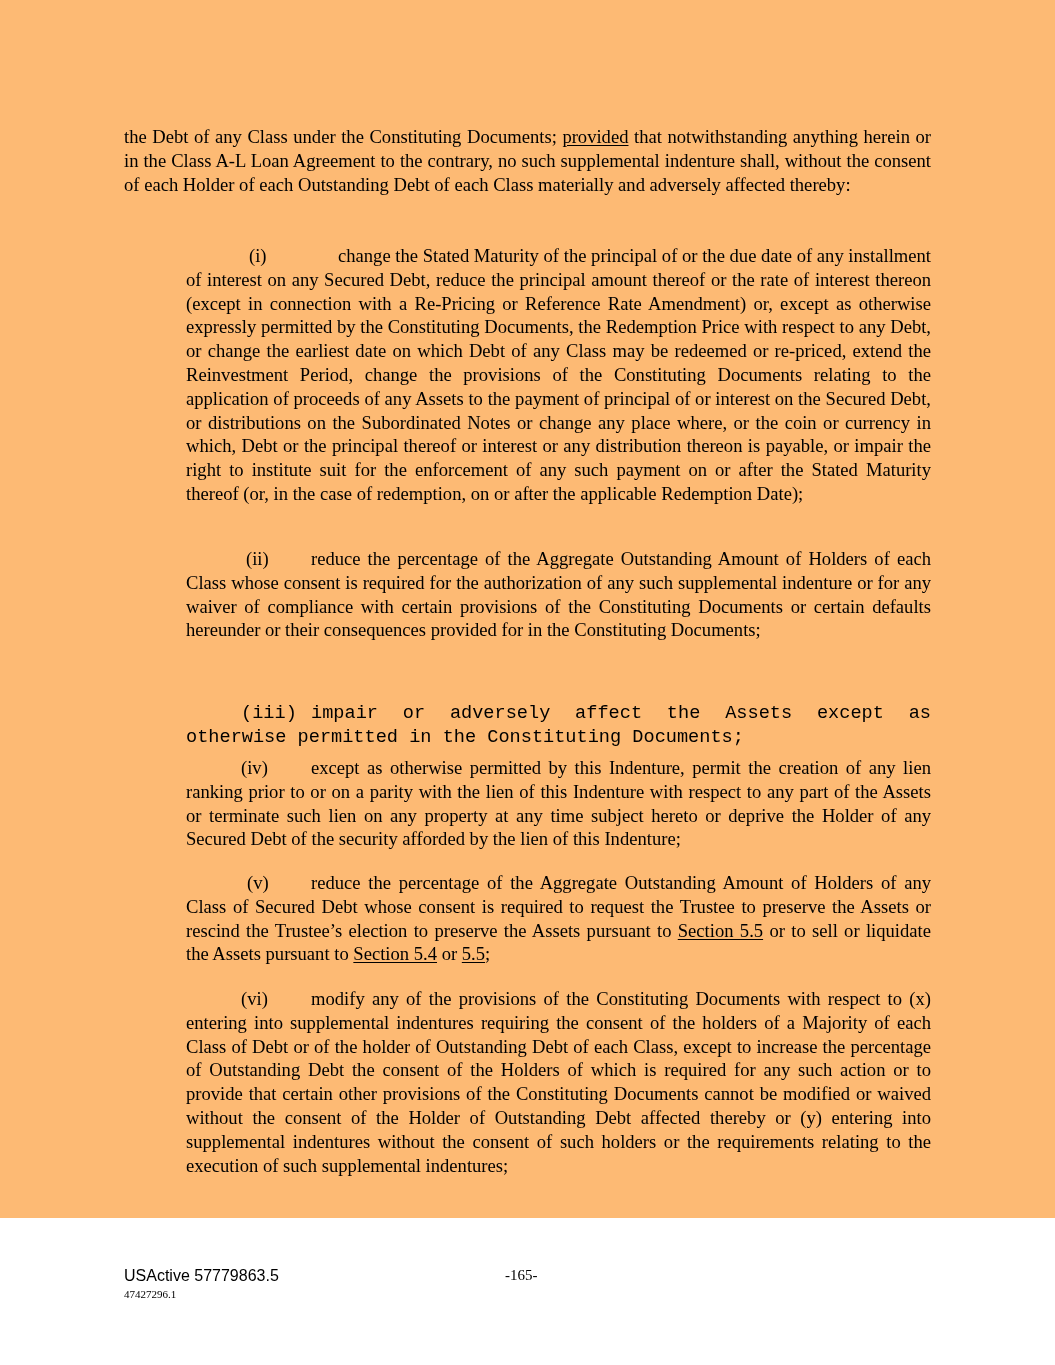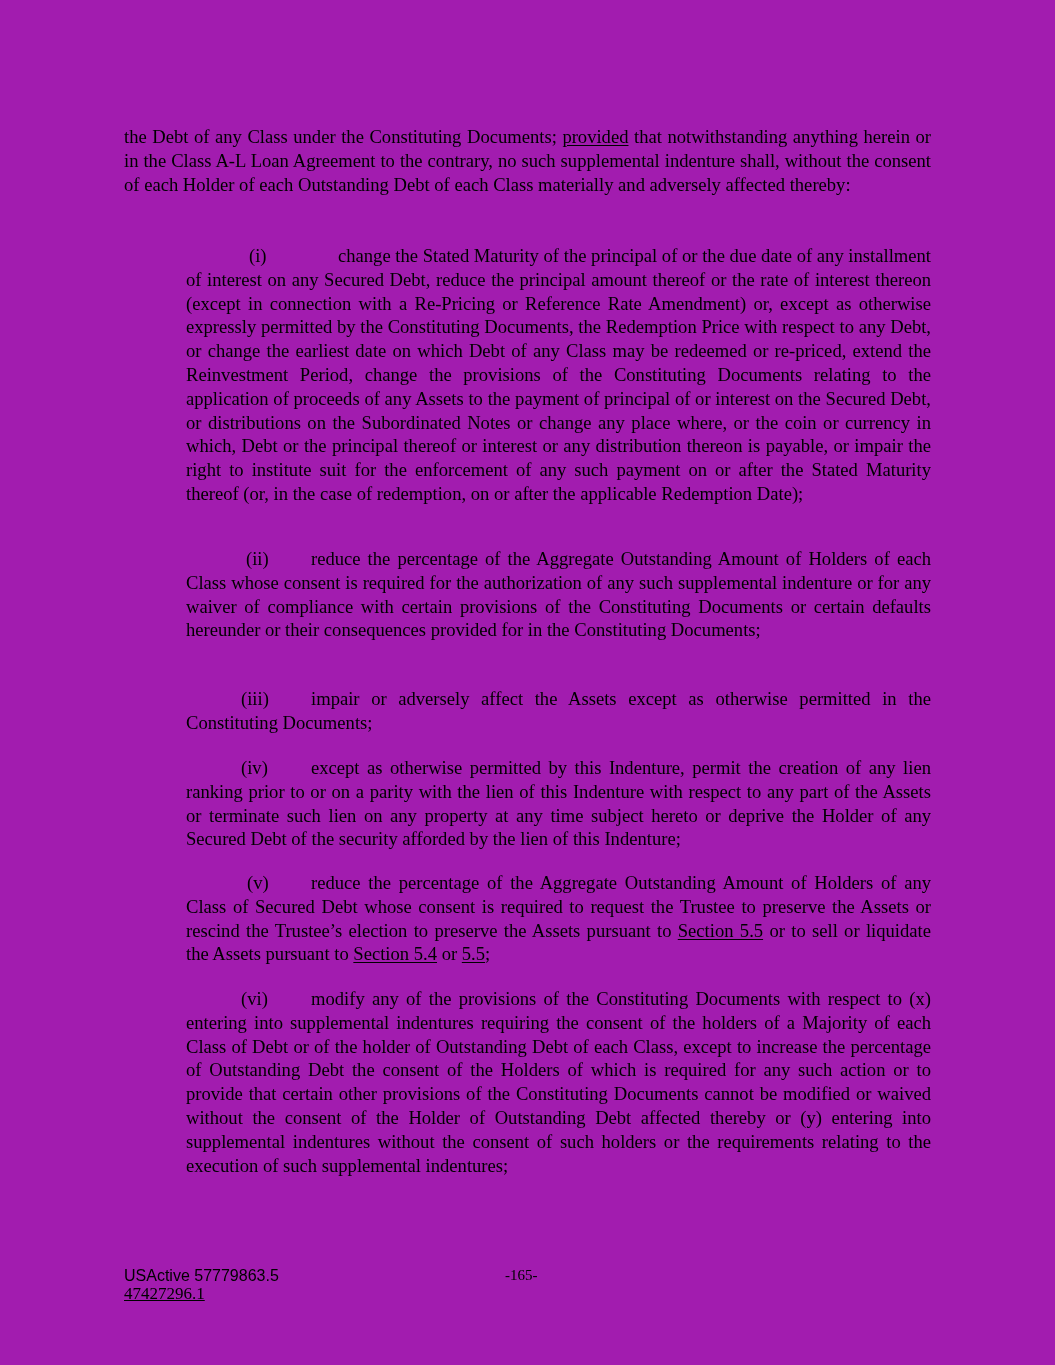--- a/index.html
+++ b/index.html
@@ -1,54 +1,54 @@
 <!DOCTYPE html>
 <html><head>
   <meta charset="utf-8">
   <style>
     html, body { margin: 0; padding: 0; background: #ffffff; }
     body { width: 1055px; height: 1365px; position: relative; overflow: hidden; }
     .page {
-      position: absolute; left: 0; top: 0; width: 1055px; height: 1365px;
-      background: #a21caf; color: #000000;
+      position: absolute; left: 0; top: 0; width: 1055px; height: 1218px;
+      background: #fdba74; color: #000000;
       font-family: "Liberation Serif", serif; font-size: 18.6px; line-height: 23.8px;
     }
     .para {
       position: absolute; text-align: justify; margin: 0;
       text-align-last: left;
     }
     .lead { left: 124px; top: 125px; width: 807px; }
     .item { left: 186px; width: 745px; }
     .num { display: inline-block; }
     .u { text-decoration: underline; text-underline-offset: 2px; }
     .footer-id {
       position: absolute; left: 124px; top: 1268px;
       font-family: "Liberation Sans", sans-serif; font-size: 16px; line-height: 15px;
     }
     .footer-id2 {
       position: absolute; left: 124px; top: 1287px;
-      font-family: "Liberation Serif", serif; font-size: 17px; line-height: 14px; text-decoration: underline;
+      font-family: "Liberation Serif", serif; font-size: 11px; line-height: 14px;
     }
     .page-num {
       position: absolute; left: 505px; top: 1264px;
       font-family: "Liberation Serif", serif; font-size: 15px; line-height: 22px;
     }
   </style>
 </head>
 <body>
 
 <div class="page">
 
   <p class="para lead"><span>the Debt of any Class under the Constituting Documents; </span><span class="u">provided</span><span> that notwithstanding anything herein or in the Class A-L Loan Agreement to the contrary, no such supplemental indenture shall, without the consent of each Holder of each Outstanding Debt of each Class materially and adversely affected thereby:</span></p>
 
   <p class="para item" style="top:244px;"><span class="num" style="margin-left:63px;width:89px;">(i)</span><span>change the Stated Maturity of the principal of or the due date of any installment of interest on any Secured Debt, reduce the principal amount thereof or the rate of interest thereon (except in connection with a Re-Pricing or Reference Rate Amendment) or, except as otherwise expressly permitted by the Constituting Documents, the Redemption Price with respect to any Debt, or change the earliest date on which Debt of any Class may be redeemed or re-priced, extend the Reinvestment Period, change the provisions of the Constituting Documents relating to the application of proceeds of any Assets to the payment of principal of or interest on the Secured Debt, or distributions on the Subordinated Notes or change any place where, or the coin or currency in which, Debt or the principal thereof or interest or any distribution thereon is payable, or impair the right to institute suit for the enforcement of any such payment on or after the Stated Maturity thereof (or, in the case of redemption, on or after the applicable Redemption Date);</span></p>
 
   <p class="para item" style="top:547px;"><span class="num" style="margin-left:60px;width:65px;">(ii)</span><span>reduce the percentage of the Aggregate Outstanding Amount of Holders of each Class whose consent is required for the authorization of any such supplemental indenture or for any waiver of compliance with certain provisions of the Constituting Documents or certain defaults hereunder or their consequences provided for in the Constituting Documents;</span></p>
 
-  <p class="para item" style="top:687px;"><span class="num" style="margin-left:55px;width:70px;">(iii)</span><span>impair or adversely affect the Assets except as otherwise permitted in the Constituting Documents;</span></p>
+  <p class="para item" style="top:702px;font-family:Liberation Mono, monospace;"><span class="num" style="margin-left:55px;width:70px;">(iii)</span><span>impair or adversely affect the Assets except as otherwise permitted in the Constituting Documents;</span></p>
 
   <p class="para item" style="top:756px;"><span class="num" style="margin-left:55px;width:70px;">(iv)</span><span>except as otherwise permitted by this Indenture, permit the creation of any lien ranking prior to or on a parity with the lien of this Indenture with respect to any part of the Assets or terminate such lien on any property at any time subject hereto or deprive the Holder of any Secured Debt of the security afforded by the lien of this Indenture;</span></p>
 
   <p class="para item" style="top:871px;"><span class="num" style="margin-left:61px;width:64px;">(v)</span><span>reduce the percentage of the Aggregate Outstanding Amount of Holders of any Class of Secured Debt whose consent is required to request the Trustee to preserve the Assets or rescind the Trustee’s election to preserve the Assets pursuant to </span><span class="u">Section 5.5</span><span> or to sell or liquidate the Assets pursuant to </span><span class="u">Section 5.4</span><span> or </span><span class="u">5.5</span><span>;</span></p>
 
   <p class="para item" style="top:987px;"><span class="num" style="margin-left:55px;width:70px;">(vi)</span><span>modify any of the provisions of the Constituting Documents with respect to (x) entering into supplemental indentures requiring the consent of the holders of a Majority of each Class of Debt or of the holder of Outstanding Debt of each Class, except to increase the percentage of Outstanding Debt the consent of the Holders of which is required for any such action or to provide that certain other provisions of the Constituting Documents cannot be modified or waived without the consent of the Holder of Outstanding Debt affected thereby or (y) entering into supplemental indentures without the consent of such holders or the requirements relating to the execution of such supplemental indentures;</span></p>
 
   <div class="footer-id">USActive 57779863.5</div>
   <div class="footer-id2">47427296.1</div>
   <div class="page-num">-165-</div>

